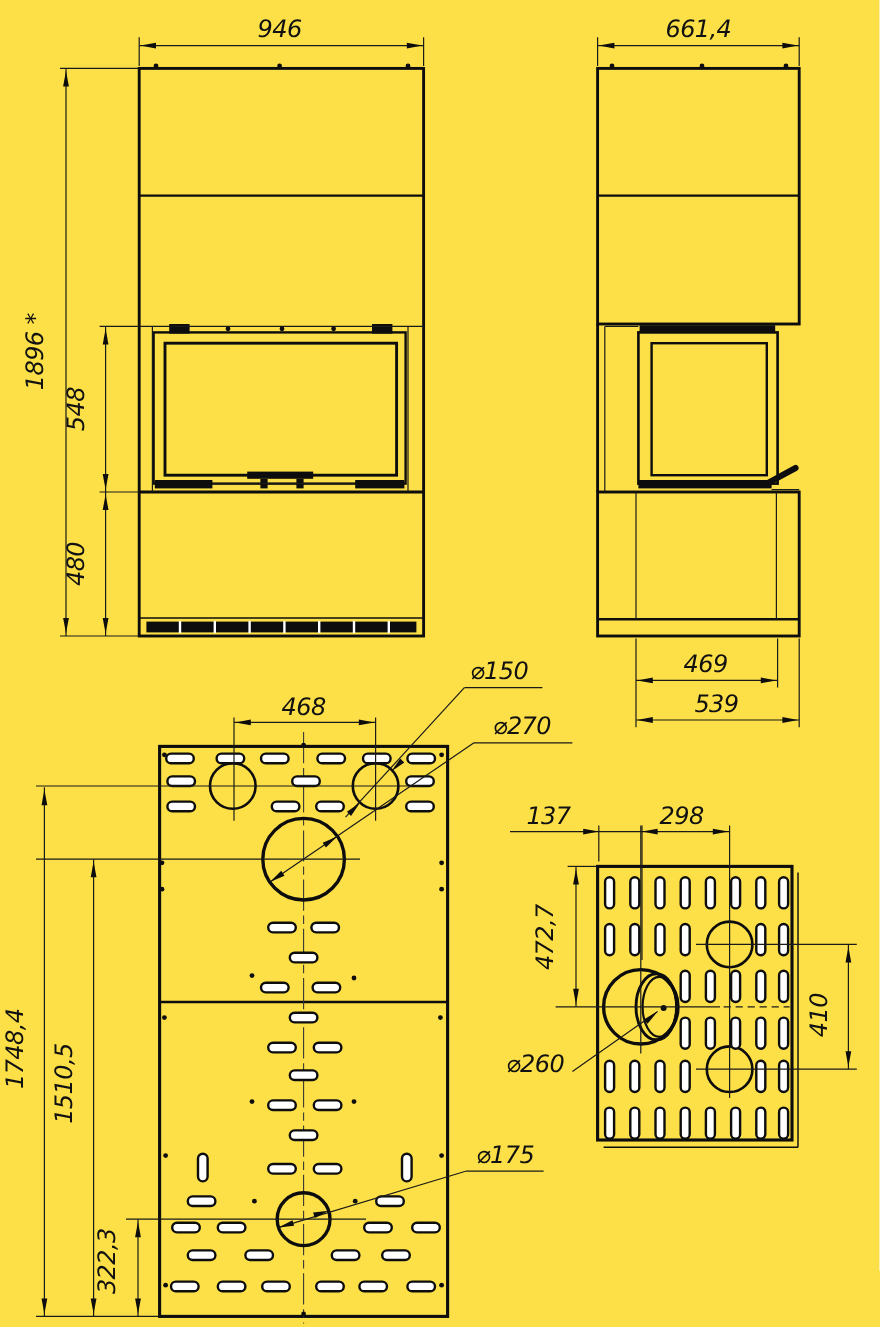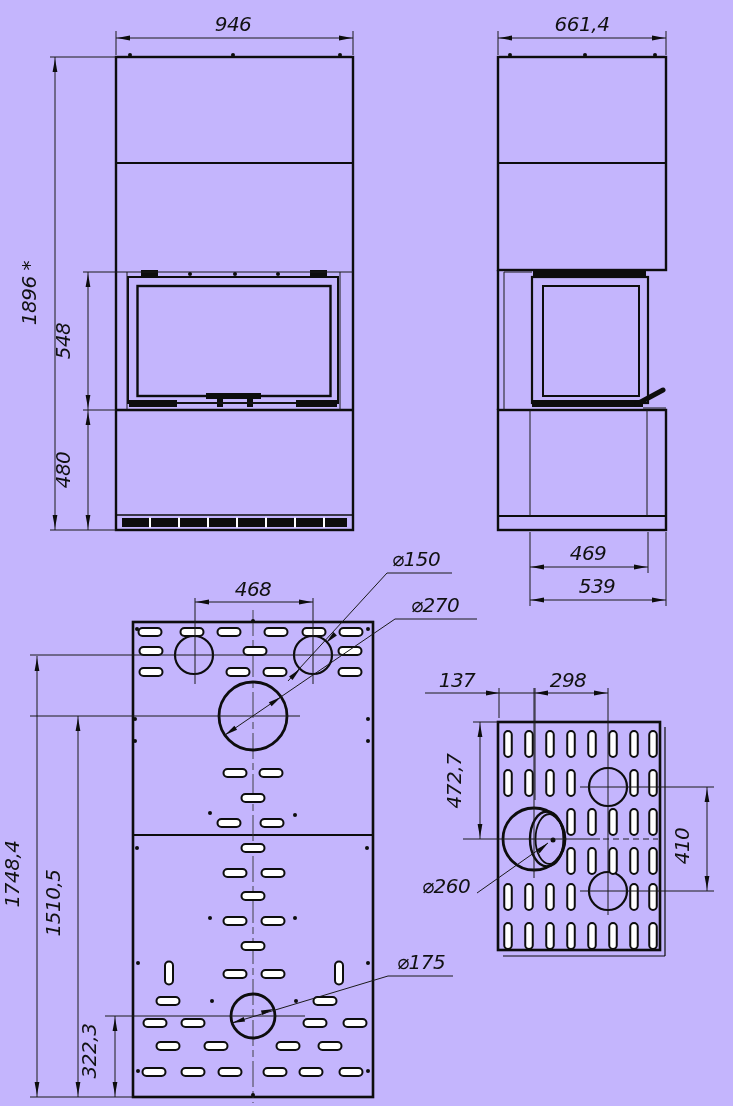--- a/index.html
+++ b/index.html
@@ -1,16 +1,16 @@
 <!DOCTYPE html>
 <html><head>
 <meta charset="utf-8">
 <style>
   html,body{margin:0;padding:0;background:#fff;}
-  .sheet{width:733px;height:1106px;position:relative;background:#c4b5fd;overflow:hidden;text-align:center;}
+  .sheet{width:733px;height:1106px;position:relative;background:#fde047;overflow:hidden;text-align:center;}
   svg{display:block;}
   text{font-family:"DejaVu Sans",sans-serif;font-style:italic;fill:#111;letter-spacing:-0.5px;}
   .dim{font-size:20px;}
 </style>
 </head>
 <body>
 
 <div class="sheet">
 <svg width="733" height="1106" viewBox="0 0 733 1106">
 

